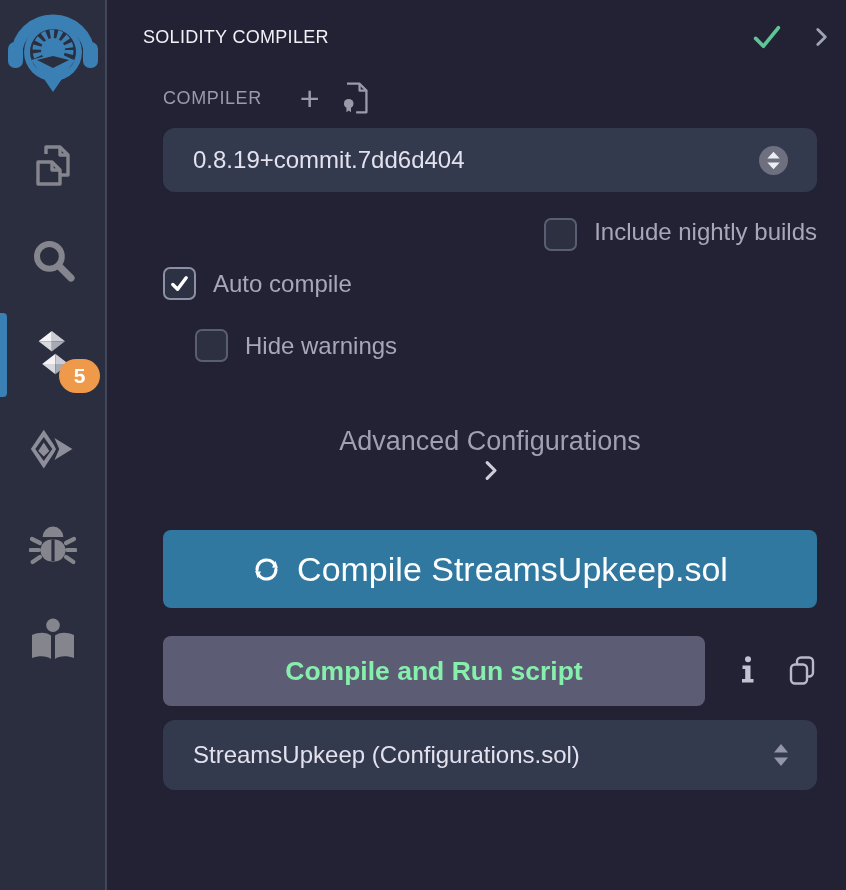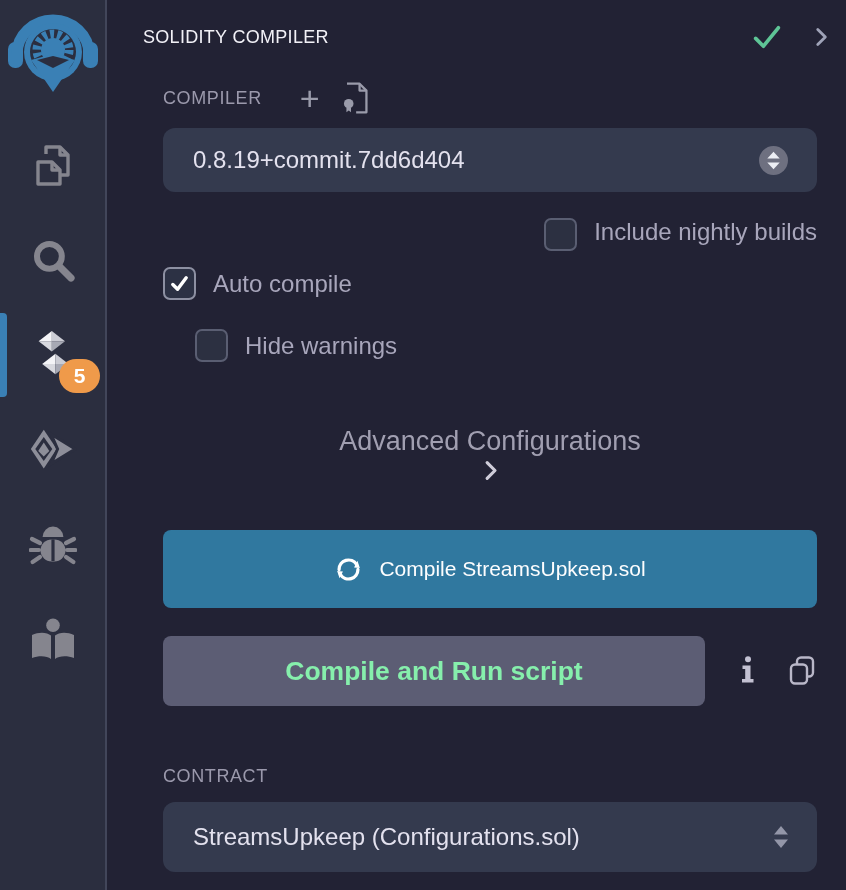--- a/index.html
+++ b/index.html
@@ -80,21 +80,21 @@
   .checkbox.checked .check { display:block; }
   .cb-label { font-size:24px; color:#a8a6bb; }
 
   .advanced-row { margin-top:64px; display:flex; align-items:center; cursor:pointer;flex-direction:column; }
   .advanced-label { flex:1; font-size:27px; color:#a19fb1; }
   .advanced-chevron { width:27px; height:27px; }
 
   .compile-btn {
     margin-top:46px; height:78px; background:#30789f; border-radius:8px;
     display:flex; align-items:center; justify-content:center; gap:16px;
-    color:#fdfdfe; font-size:21px; cursor:pointer; border:none;
+    color:#fdfdfe; font-size:34px; cursor:pointer; border:none;
   }
   .refresh-icon { width:29px; height:29px; }
 
   .run-row { margin-top:28px; display:flex; align-items:center; }
   .run-btn {
     width:542px; height:70px; background:#5c5d74; border-radius:8px;
     display:flex; align-items:center; justify-content:center;
     color:#86efac; font-size:26.5px; font-weight:700; cursor:pointer; border:none;
   }
   .info-icon { margin-left:36px; width:14px; height:30px; cursor:pointer; }
@@ -278,23 +278,20 @@
     <svg class="info-icon" viewBox="0 0 14 30" fill="#c3c1d2">
       <circle cx="7" cy="3.2" r="3"></circle>
       <path d="M1.5 9.5 h8 v13.5 h3 v3.5 H1 v-3.5 h3.2 v-10 H1.5 z"></path>
     </svg>
     <svg class="copy-icon" viewBox="0 0 30 32" fill="none" stroke="#b9b7c8" stroke-width="2.4">
       <rect x="10" y="2.5" width="16" height="19" rx="4"></rect>
       <rect x="4" y="9.5" width="16" height="19" rx="4" fill="#222234"></rect>
     </svg>
   </div>
 
-  <div class="contract-label-row indent">
-    <span class="section-label">CONTRACT</span>
-  </div>
 
   <div class="select-box contract-select indent">
     <span class="select-text">StreamsUpkeep (Configurations.sol)</span>
     <span class="spacer"></span>
     <svg class="updown-arrows" viewBox="0 0 16 24">
       <polygon points="8,1 15,9.5 1,9.5" fill="#9396a8"></polygon>
       <polygon points="1,14.5 15,14.5 8,23" fill="#9396a8"></polygon>
     </svg>
   </div>
 

